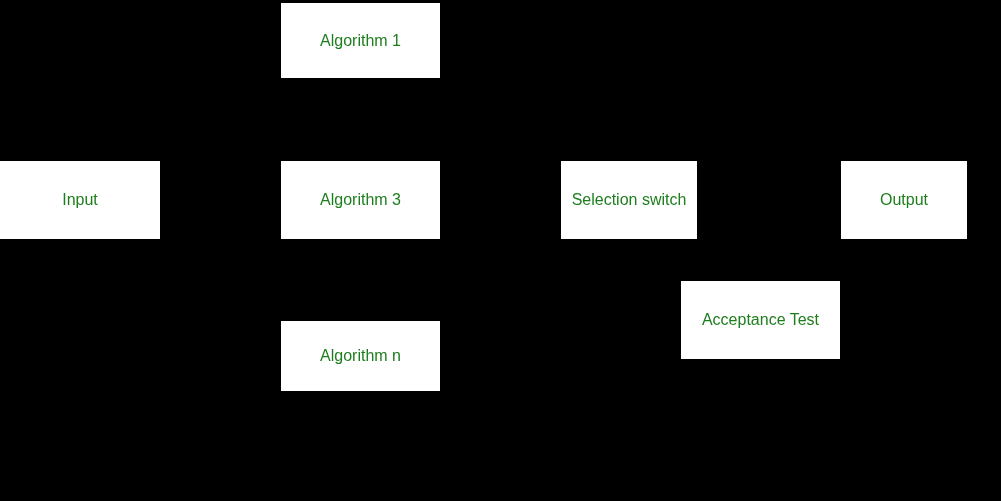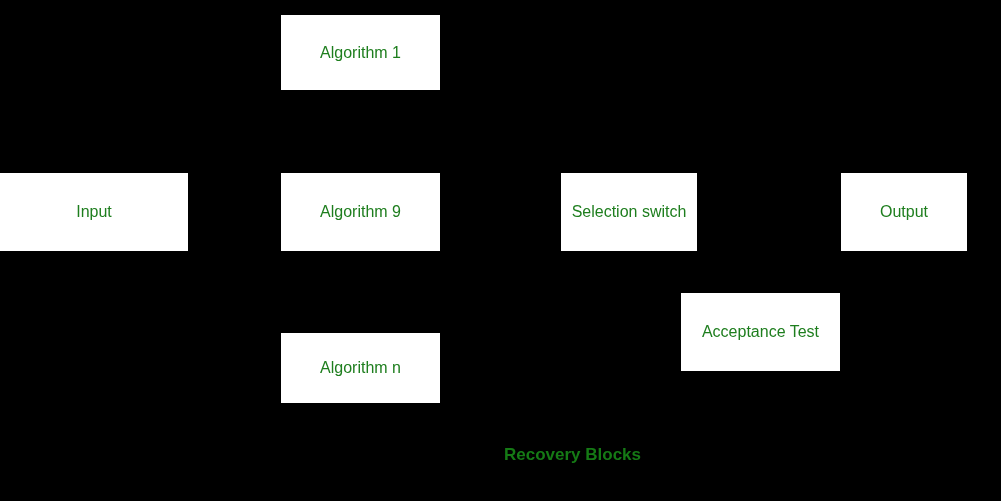--- a/index.html
+++ b/index.html
@@ -15,21 +15,20 @@
     overflow: hidden;
     font-family: "Liberation Sans", sans-serif;
   }
   .box {
     position: absolute;
     background: var(--box-fill, #ffffff);
     display: flex;
     align-items: center;
     justify-content: center;
     box-sizing: border-box;
-    margin-top: 12px;
   }
   .box-label {
     color: var(--box-text, #1e7e1e);
     font-size: 16px;
     line-height: 1;
     white-space: nowrap;
   }
   .caption {
     position: absolute;
     color: var(--caption-color, #157a15);
@@ -41,39 +40,38 @@
 </style>
 </head>
 <body>
 
 <div class="canvas" style="--bg-color: #000000; --box-fill: #ffffff; --box-text: #1e7e1e; --caption-color: #157a15;">
 
   <div class="box" style="left: 281px; top: 3px; width: 159px; height: 75px;">
     <span class="box-label">Algorithm 1</span>
   </div>
 
-  <div class="box" style="left: 0px; top: 161px; width: 188px; height: 78px;">
+  <div class="box" style="left: 0px; top: 161px; width: 160px; height: 78px;">
     <span class="box-label">Input</span>
   </div>
 
   <div class="box" style="left: 281px; top: 161px; width: 159px; height: 78px;">
-    <span class="box-label">Algorithm 9</span>
+    <span class="box-label">Algorithm 3</span>
   </div>
 
   <div class="box" style="left: 561px; top: 161px; width: 136px; height: 78px;">
     <span class="box-label">Selection switch</span>
   </div>
 
   <div class="box" style="left: 841px; top: 161px; width: 126px; height: 78px;">
     <span class="box-label">Output</span>
   </div>
 
   <div class="box" style="left: 681px; top: 281px; width: 159px; height: 78px;">
     <span class="box-label">Acceptance Test</span>
   </div>
 
   <div class="box" style="left: 281px; top: 321px; width: 159px; height: 70px;">
     <span class="box-label">Algorithm n</span>
   </div>
 
-  <div class="caption" style="left: 504px; top: 445px;">Recovery Blocks</div>
 
 </div>
 
 </body></html>

